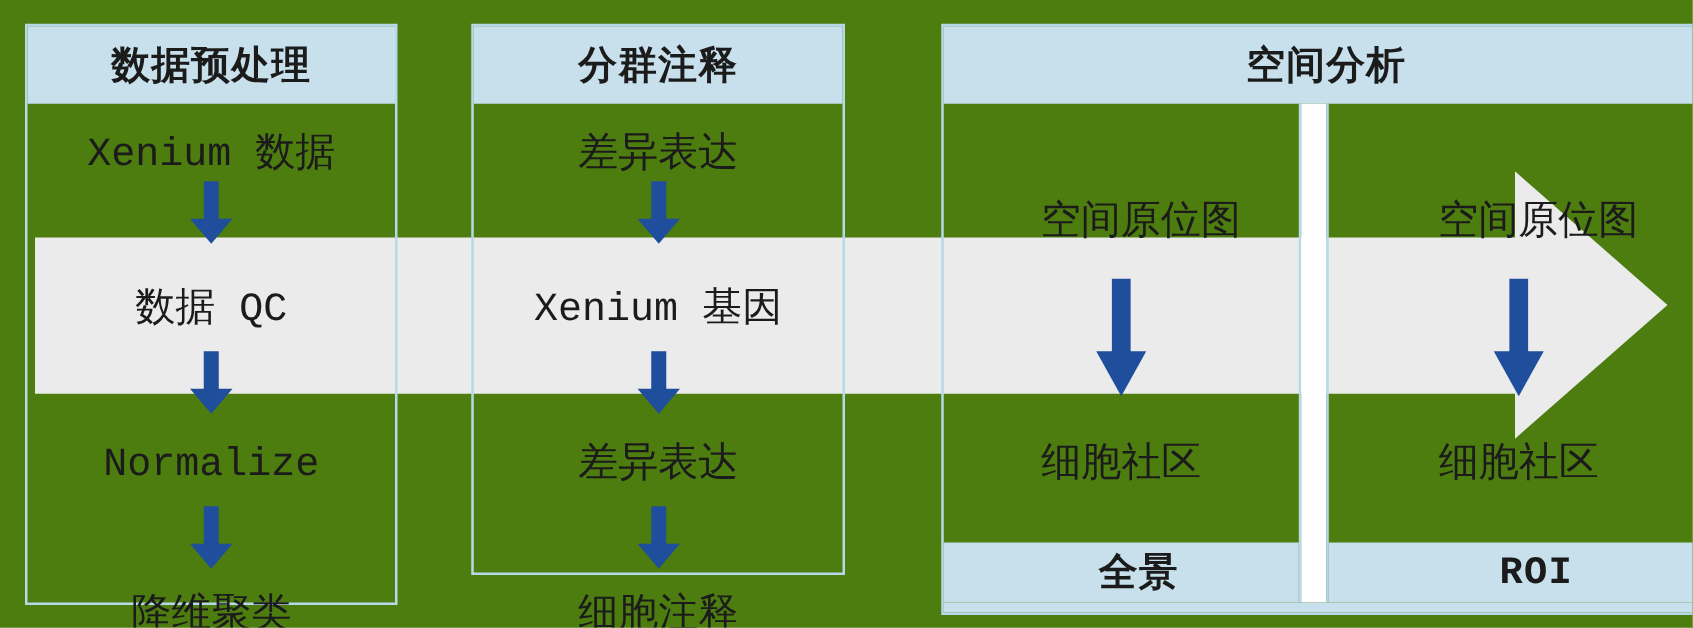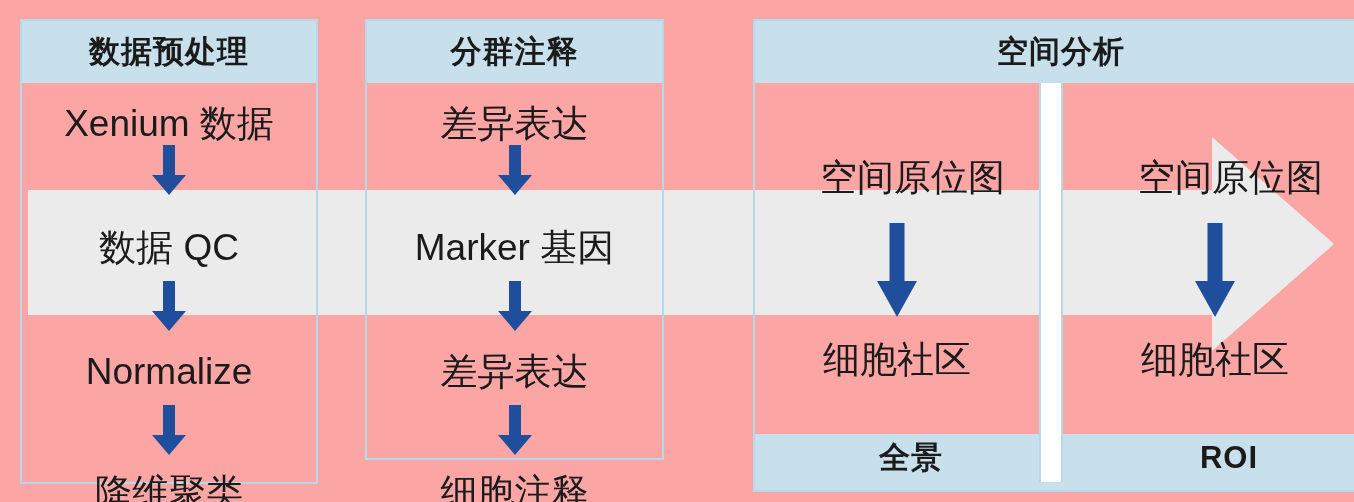--- a/index.html
+++ b/index.html
@@ -4,34 +4,34 @@
 <style>
   :root{
     --navy:#1f4e9c;
     --hdr:#c7e0ec;
     --border:#b5d9ea;
     --band:#ebebeb;
     --ink:#1b1b1b;
   }
   *{margin:0;padding:0;box-sizing:border-box;}
   body{background:#ffffff;font-family:"Liberation Sans","DejaVu Sans",sans-serif;color:var(--ink);}
-  .canvas{position:relative;width:1354px;height:502px;background:#fca5a5;overflow:hidden;}
+  .canvas{position:relative;width:1354px;height:502px;background:#4d7c0f;overflow:hidden;font-family:Liberation Mono, monospace;}
 
   .flow-arrow{position:absolute;left:0;top:0;width:1354px;height:502px;z-index:0;}
 
   .box{position:absolute;top:19px;border:2px solid var(--border);background:transparent;z-index:1;display:flex;flex-direction:column;}
   .box1{left:20px;width:298px;height:465px;}
-  .box2{left:365px;width:299px;height:441px;}
+  .box2{left:377px;width:299px;height:441px;}
   .box3{left:753px;width:616px;height:473px;}
 
   .box-header{height:62px;flex:0 0 62px;background:var(--hdr);display:flex;align-items:center;justify-content:center;
     font-size:31px;font-weight:bold;letter-spacing:1px;}
 
   .steps{flex:1;display:flex;flex-direction:column;align-items:center;}
-  .step{font-size:37px;line-height:42px;white-space:nowrap;}
+  .step{font-size:32px;line-height:42px;white-space:nowrap;}
   
   .steps .s1{margin-top:20px;}
   .steps .a1{margin-top:0;}
   .steps .s2{margin-top:32px;}
   .steps .a2{margin-top:12px;}
   .steps .s3{margin-top:20px;}
   .steps .a3{margin-top:12px;}
   .steps .s4{margin-top:17px;}
 
   
@@ -48,21 +48,21 @@
 
   
   .panels{flex:1;display:flex;min-height:0;}
   .subpanel{display:flex;flex-direction:column;}
   .subpanel.left{width:286px;border-right:2px solid var(--border);}
   .subpanel.right{flex:1;border-left:2px solid var(--border);}
   .divider{width:20px;background:#ffffff;}
   .sub-steps{flex:1;display:flex;flex-direction:column;align-items:center;}
   .sub-steps .t1{margin-top:74px;margin-left:31px;}
   .sub-steps .ta{margin-top:24px;}
-  .sub-steps .t2{margin-top:22px;}
+  .sub-steps .t2{margin-top:34px;}
   .sub-footer{flex:0 0 48px;background:var(--hdr);display:flex;align-items:center;justify-content:center;
     font-size:31px;font-weight:bold;letter-spacing:1px;padding-left:28px;}
   .box3-bottom{flex:0 0 8px;background:var(--hdr);}
 </style>
 </head>
 <body>
 
 <div class="canvas">
 
   <svg class="flow-arrow" viewBox="0 0 1354 502" xmlns="http://www.w3.org/2000/svg" aria-hidden="true">
@@ -80,21 +80,21 @@
       <div class="v-arrow a3"></div>
       <div class="step s4">降维聚类</div>
     </div>
   </section>
 
   <section class="box box2">
     <header class="box-header">分群注释</header>
     <div class="steps">
       <div class="step s1">差异表达</div>
       <div class="v-arrow a1"></div>
-      <div class="step s2">Marker 基因</div>
+      <div class="step s2">Xenium 基因</div>
       <div class="v-arrow a2"></div>
       <div class="step s3">差异表达</div>
       <div class="v-arrow a3"></div>
       <div class="step s4">细胞注释</div>
     </div>
   </section>
 
   <section class="box box3">
     <header class="box-header">空间分析</header>
     <div class="panels">

